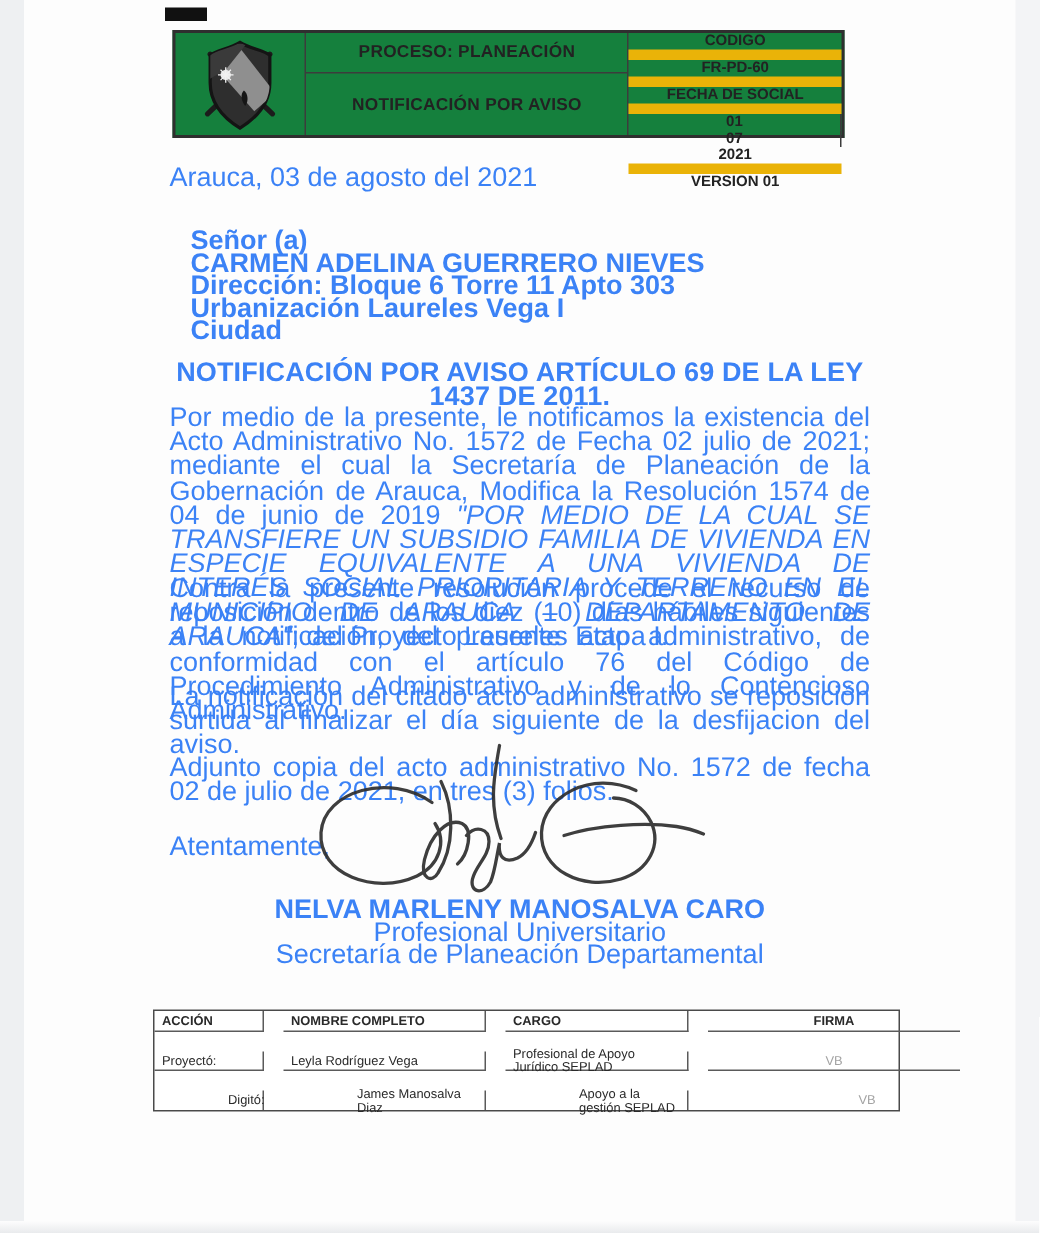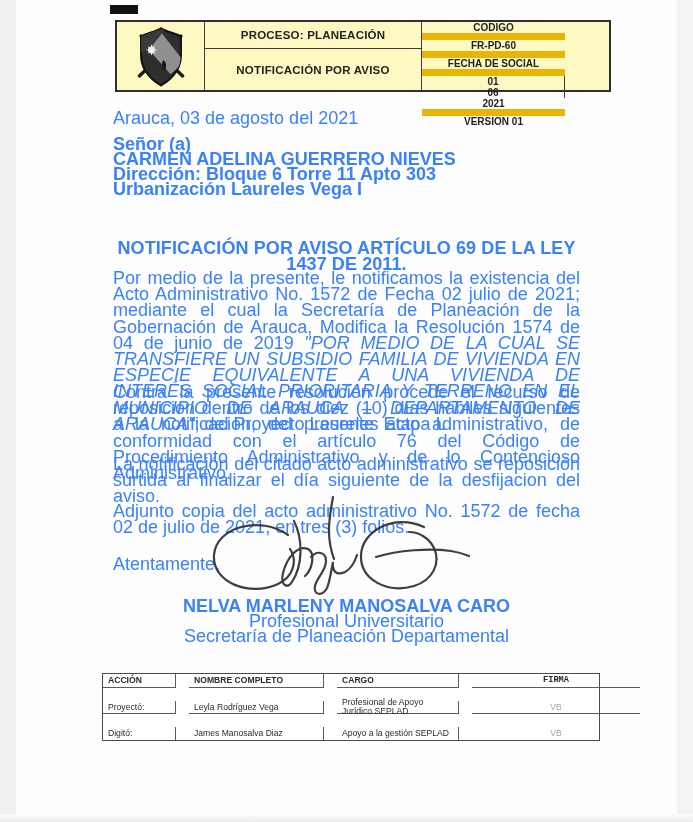--- a/index.html
+++ b/index.html
@@ -12,23 +12,23 @@
     color:#222;
   }
   
   .edge-left{position:absolute;left:0;top:0;width:16px;height:822px;background:#eef0f2;}
   .edge-right{position:absolute;right:0;top:0;width:16px;height:822px;background:#f3f4f6;}
   .edge-bottom{position:absolute;left:0;bottom:0;width:693px;height:8px;background:linear-gradient(#fdfdfd,#e9ebed);}
   .corner-mark{position:absolute;left:110px;top:5px;width:28px;height:9px;background:#111;}
 
   
   .hdr-table{
-    position:absolute;left:115px;top:20px;width:496px;height:72px;
+    position:absolute;left:115px;top:20px;width:448px;height:72px;
     display:flex;border:2px solid #2f2f2f;box-sizing:border-box;
-    background:#fef9c3;
+    background:#15803d;
     text-align:right;
   }
   .hdr-crest{width:88px;border-right:1px solid #3c3c3c;display:flex;align-items:center;justify-content:center;box-sizing:border-box;}
   .hdr-mid{width:217px;border-right:1px solid #3c3c3c;display:flex;flex-direction:column;box-sizing:border-box;}
   .hdr-mid-top{height:40%;border-bottom:1px solid #3c3c3c;display:flex;align-items:center;justify-content:center;box-sizing:border-box;}
   .hdr-mid-bot{height:60%;display:flex;align-items:center;justify-content:center;}
   .hdr-mid-top span,.hdr-mid-bot span{font-weight:bold;font-size:11.5px;letter-spacing:.2px;}
   .hdr-right{width:143px;display:grid;grid-template-rows:repeat(5,1fr);box-sizing:border-box;}
   .hdr-right .r{display:flex;align-items:center;justify-content:center;border-bottom:7px solid #eab308;font-weight:bold;font-size:10px;box-sizing:border-box;}
   .hdr-right .r:last-child{border-bottom:none;}
@@ -51,23 +51,23 @@
   
   .ftr-table{
     position:absolute;left:102px;top:673px;width:498px;
     display:grid;grid-template-columns:73px 135px 122px 168px;
     grid-template-rows:14px 13px 13px;
     border:1.2px solid #4a4a4a;box-sizing:border-box;background:#fff;
     font-size:8.6px;line-height:1;gap:13px;
   }
   .ftr-table .c{display:flex;align-items:center;padding:0 5px;border-right:1px solid #5a5a5a;border-bottom:1px solid #5a5a5a;box-sizing:border-box;color:#2a2a2a;}
   .ftr-table .c.noR{border-right:none;}
-  .ftr-table .c.noB{border-bottom:none;}
+  .ftr-table .c.noB{border-bottom:none;margin-left:44px;}
   .ftr-table .c.head{font-weight:bold;}
-  .ftr-table .c.ctr{justify-content:center;padding:0;font-family:Liberation Mono, monospace;}
+  .ftr-table .c.ctr{justify-content:center;padding:0;}
   .ftr-table .c.vb{color:#a3a3a3;justify-content:center;padding:0;}
 </style>
 </head>
 <body>
 
 <div class="page">
 
   <div class="edge-left"></div>
   <div class="edge-right"></div>
   <div class="edge-bottom"></div>
@@ -100,34 +100,35 @@
       <div class="hdr-mid-bot">
         <span>NOTIFICACIÓN POR AVISO</span>
       </div>
     </div>
     <div class="hdr-right">
       <div class="r">CODIGO</div>
       <div class="r">FR-PD-60</div>
       <div class="r">FECHA DE SOCIAL</div>
       <div class="r date">
         <div>01</div>
-        <div>06</div>
+        <div>07</div>
         <div>2021</div>
       </div>
       <div class="r">VERSION 01</div>
     </div>
   </div>
 
   <div class="txt" style="top:110px;">Arauca, 03 de agosto del 2021</div>
 
-  <div class="txt recipient" style="top:137px;">
+  <div class="txt recipient" style="top:153px;margin-left:14px;">
     <div>Señor (a)</div>
     <div>CARMEN ADELINA GUERRERO NIEVES</div>
     <div>Dirección: Bloque 6 Torre 11 Apto 303</div>
     <div>Urbanización Laureles Vega I</div>
+    <div>Ciudad</div>
   </div>
 
   <div class="txt title-line" style="top:240px;">NOTIFICACIÓN POR AVISO ARTÍCULO 69 DE LA LEY 1437 DE 2011.</div>
 
   <p class="txt just" style="top:270px;margin:0;"><span>Por medio de la presente, le notificamos la existencia del Acto Administrativo No. 1572 de Fecha 02 julio de 2021; mediante el cual la Secretaría de Planeación de la Gobernación de Arauca, Modifica la Resolución 1574 de 04 de junio de 2019 </span><span class="ital">"POR MEDIO DE LA CUAL SE TRANSFIERE UN SUBSIDIO FAMILIA DE VIVIENDA EN ESPECIE EQUIVALENTE A UNA VIVIENDA DE INTERÉS SOCIAL PRIORITARIA Y TERRENO EN EL MUNICIPIO DE ARAUCA – DEPARTAMENTO DE ARAUCA"</span><span>; del Proyecto Laureles Etapa I.</span></p>
 
   <p class="txt just" style="top:384px;margin:0;">Contra la presente resolución procede el recurso de reposición dentro de los diez (10) días hábiles siguientes a la notificación, del presente acto administrativo, de conformidad con el artículo 76 del Código de Procedimiento Administrativo y de lo Contencioso Administrativo.</p>
 
   <p class="txt just" style="top:456px;margin:0;">La notificación del citado acto administrativo se reposición surtida al finalizar el día siguiente de la desfijacion del aviso.</p>
 

